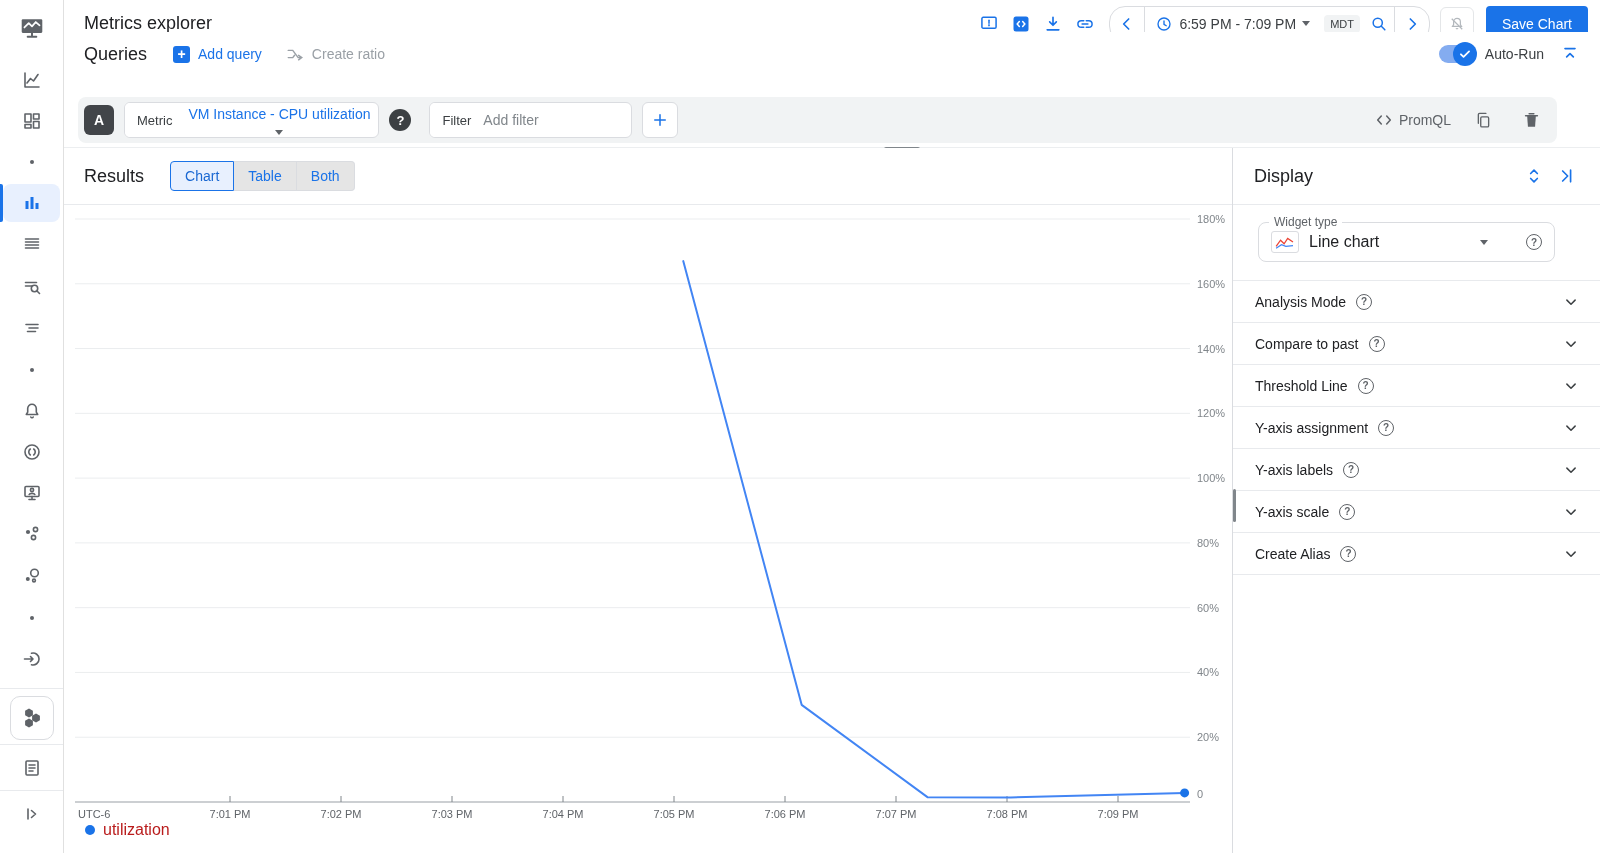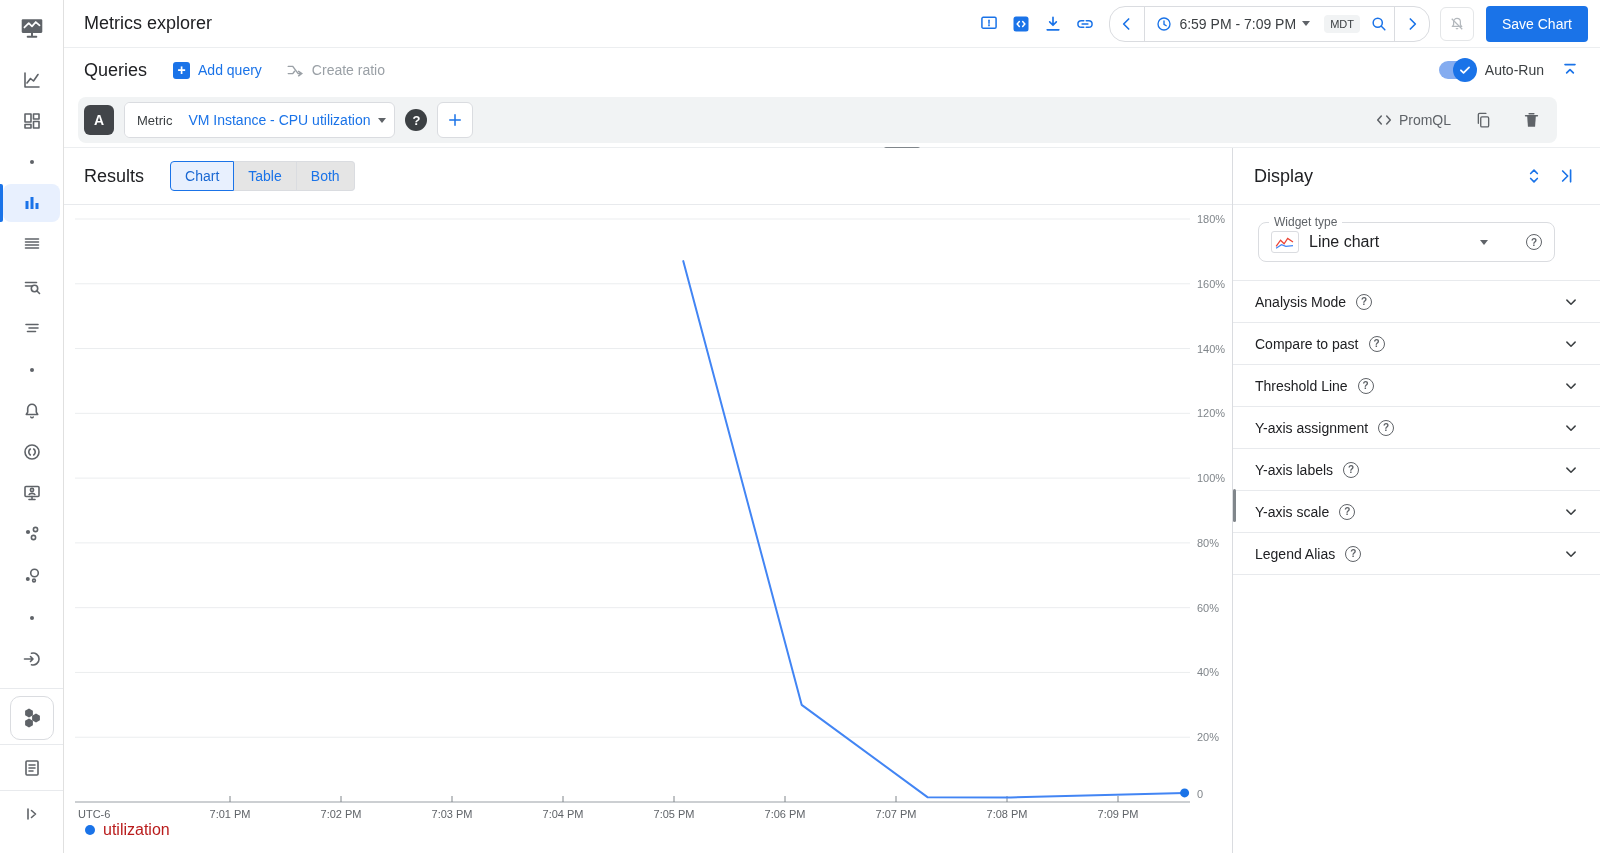--- a/index.html
+++ b/index.html
@@ -43,21 +43,21 @@
     border-radius:4px; padding:3px 6px; margin:0 4px; }
   .caret { width:0; height:0; border-left:4px solid transparent; border-right:4px solid transparent;
     border-top:5px solid #5f6368; display:inline-block; }
   .bell-off-btn { width:34px; height:34px; border:1px solid #e4e6e8; border-radius:6px;
     background:#fff; display:flex; align-items:center; justify-content:center; margin-right:12px; }
   .save-btn { background:#1a73e8; color:#fff; font-size:14px; font-weight:500;
     border:none; border-radius:4px; height:36px; padding:0 16px; cursor:pointer;
     font-family:"Liberation Sans",sans-serif; }
 
   
-  .queries-row { position:absolute; left:64px; top:48px; right:0; height:44px;
+  .queries-row { position:absolute; left:64px; top:32px; right:0; height:44px;
     display:flex; align-items:center; padding:0 14px 0 20px; background:#fff; }
   .queries-row h2 { font-size:18px; font-weight:400; margin-right:26px; }
   .link-btn { display:flex; align-items:center; gap:8px; background:none; border:none;
     cursor:pointer; font-size:14px; font-weight:500; color:#1a73e8;
     font-family:"Liberation Sans",sans-serif; margin-right:24px; }
   .link-btn.disabled { color:#9aa0a6; cursor:default; }
   .addbox { width:17px; height:17px; background:#1a73e8; border-radius:3px; color:#fff;
     font-size:14px; font-weight:700; line-height:16px; text-align:center; }
   .autorun { margin-left:auto; display:flex; align-items:center; gap:10px; }
   .toggle { position:relative; width:36px; height:18px; border-radius:9px; background:#84acf0;
@@ -72,21 +72,21 @@
   .builder-bar { position:absolute; left:14px; top:5px; width:1479px; height:46px;
     background:#f1f3f4; border-radius:8px; display:flex; align-items:center;
     padding:0 10px 0 6px; gap:10px; }
   .chip-a { width:30px; height:30px; background:#424549; color:#fff; border-radius:6px;
     font-size:14px; font-weight:700; display:flex; align-items:center; justify-content:center; }
   .grp { display:flex; align-items:center; height:36px; background:#fff;
     border:1px solid #dadce0; border-radius:6px; overflow:hidden; }
   .grp-label { font-size:13px; font-weight:500; color:#3c4043; padding:0 12px;
     height:100%; display:flex; align-items:center; background:#fff; }
   .grp-value { font-size:14px; font-weight:500; color:#1a73e8; padding:0 8px 0 4px;
-    display:flex; align-items:center; gap:8px; cursor:pointer; }
+    display:flex; align-items:center; gap:8px; cursor:pointer;flex-direction:column; }
   .grp-value.dark { color:#3c4043; }
   .grp input { border:none; outline:none; font-size:14px; width:148px;
     font-family:"Liberation Sans",sans-serif; color:#202124; }
   .grp input::placeholder { color:#80868b; }
   .grp .vdiv { width:1px; height:35px; background:#dadce0; }
   .help-dark { width:22px; height:22px; border-radius:50%; background:#3c4043; color:#fff;
     font-size:13px; font-weight:700; display:flex; align-items:center; justify-content:center;
     cursor:pointer; }
   .bulb-btn { width:36px; height:36px; background:#fff; border:none; display:flex;
     align-items:center; justify-content:center; cursor:pointer; }
@@ -378,20 +378,24 @@
       <div class="grp">
         <span class="grp-label">Metric</span>
         <span class="grp-value">
           <span>VM Instance - CPU utilization</span>
           <span class="caret"></span>
         </span>
       </div>
 
       <span class="help-dark">?</span>
 
+      <div class="grp" style="margin-left:8px">
+        <span class="grp-label">Filter</span>
+        <input placeholder="Add filter" style="">
+      </div>
 
 
       <button class="plus-btn">
         <svg viewBox="0 0 24 24" class="blue-stroke" style="width:18px;height:18px">
           <path d="M12 5v14 M5 12h14" stroke-width="2"></path>
         </svg>
       </button>
 
       <div class="builder-right">
         <button class="promql">
@@ -550,21 +554,21 @@
 
   <div class="acc-row">
     <span class="acc-label">Y-axis scale</span>
     <span class="help-circle">?</span>
     <svg class="chev" viewBox="0 0 24 24">
       <path d="M6.5 9.5l5.5 5.5 5.5-5.5" fill="none" stroke="#3c4043" stroke-width="2" stroke-linecap="round" stroke-linejoin="round"></path>
     </svg>
   </div>
 
   <div class="acc-row">
-    <span class="acc-label">Legend Alias</span>
+    <span class="acc-label">Create Alias</span>
     <span class="help-circle">?</span>
     <svg class="chev" viewBox="0 0 24 24">
       <path d="M6.5 9.5l5.5 5.5 5.5-5.5" fill="none" stroke="#3c4043" stroke-width="2" stroke-linecap="round" stroke-linejoin="round"></path>
     </svg>
   </div>
 </div>
     <div class="scroll-sliver"></div>
   </section>
 
 </div>

